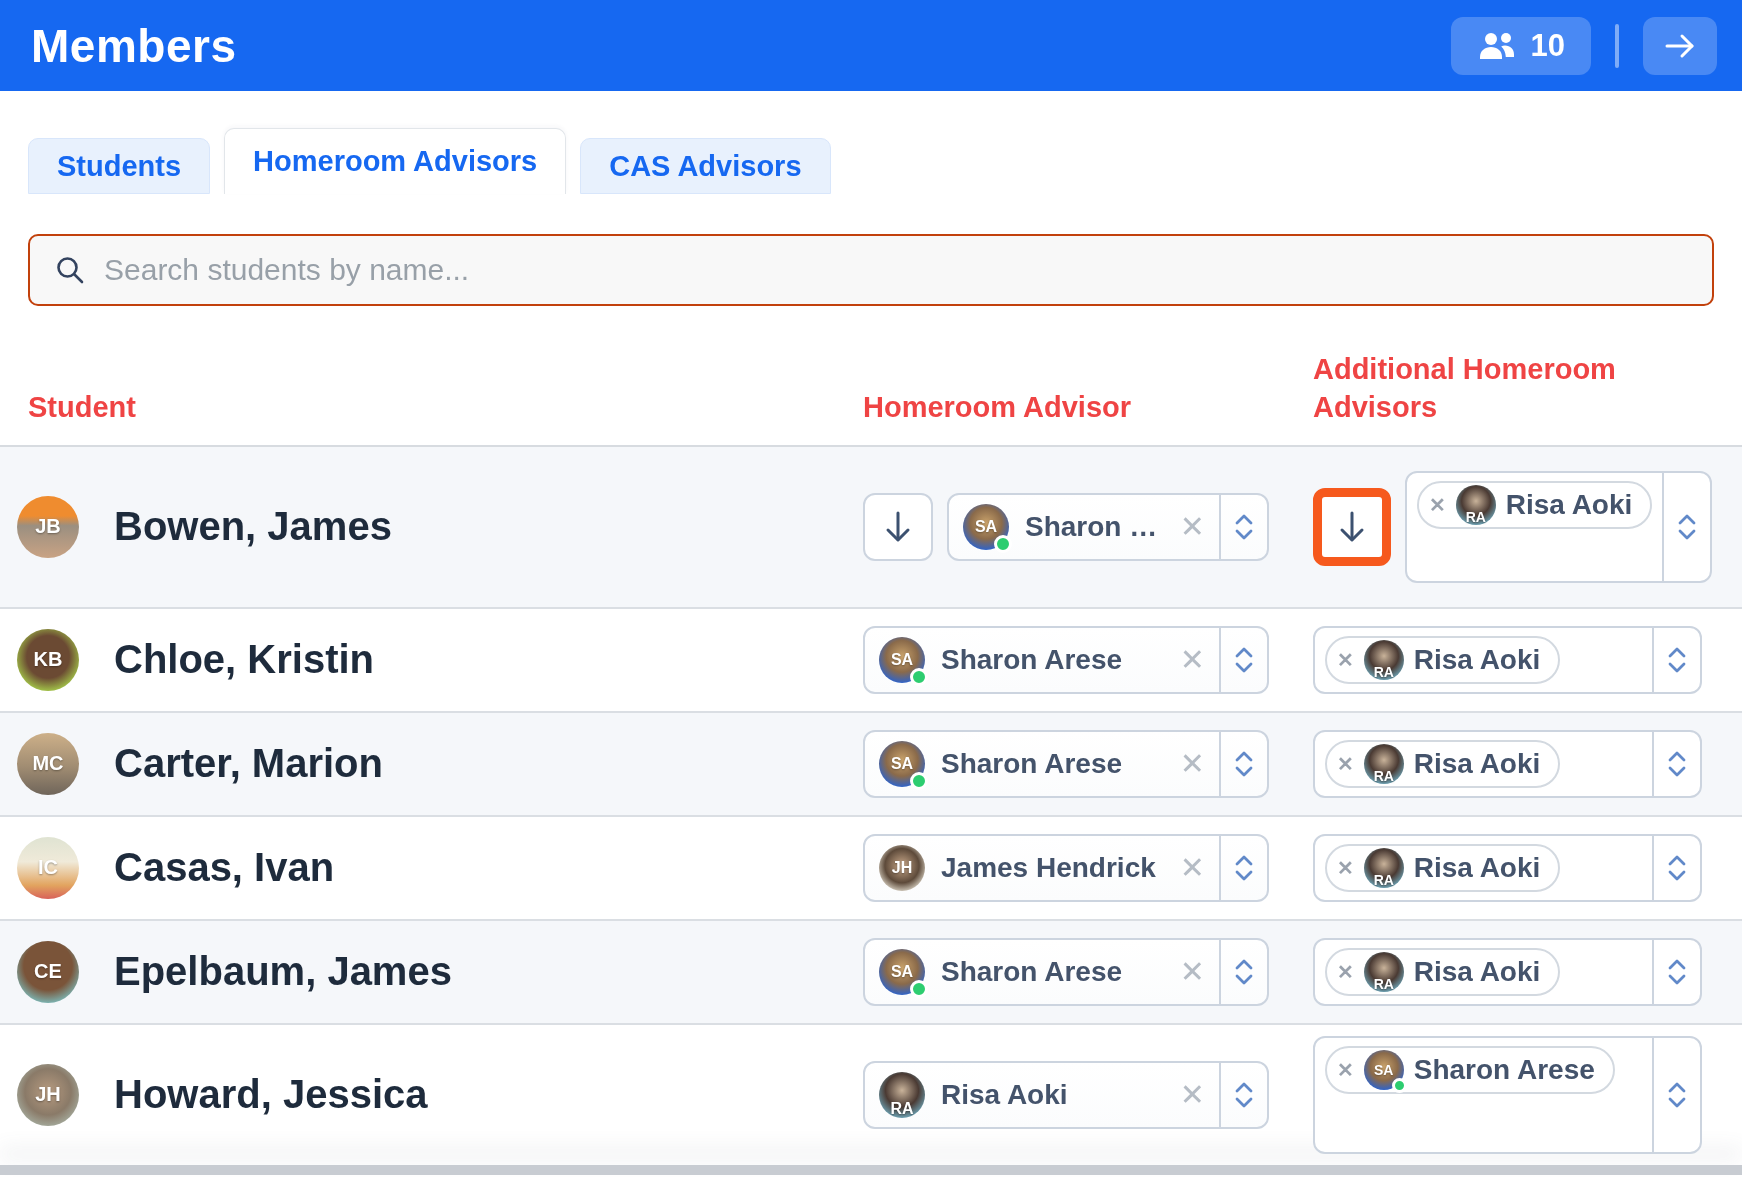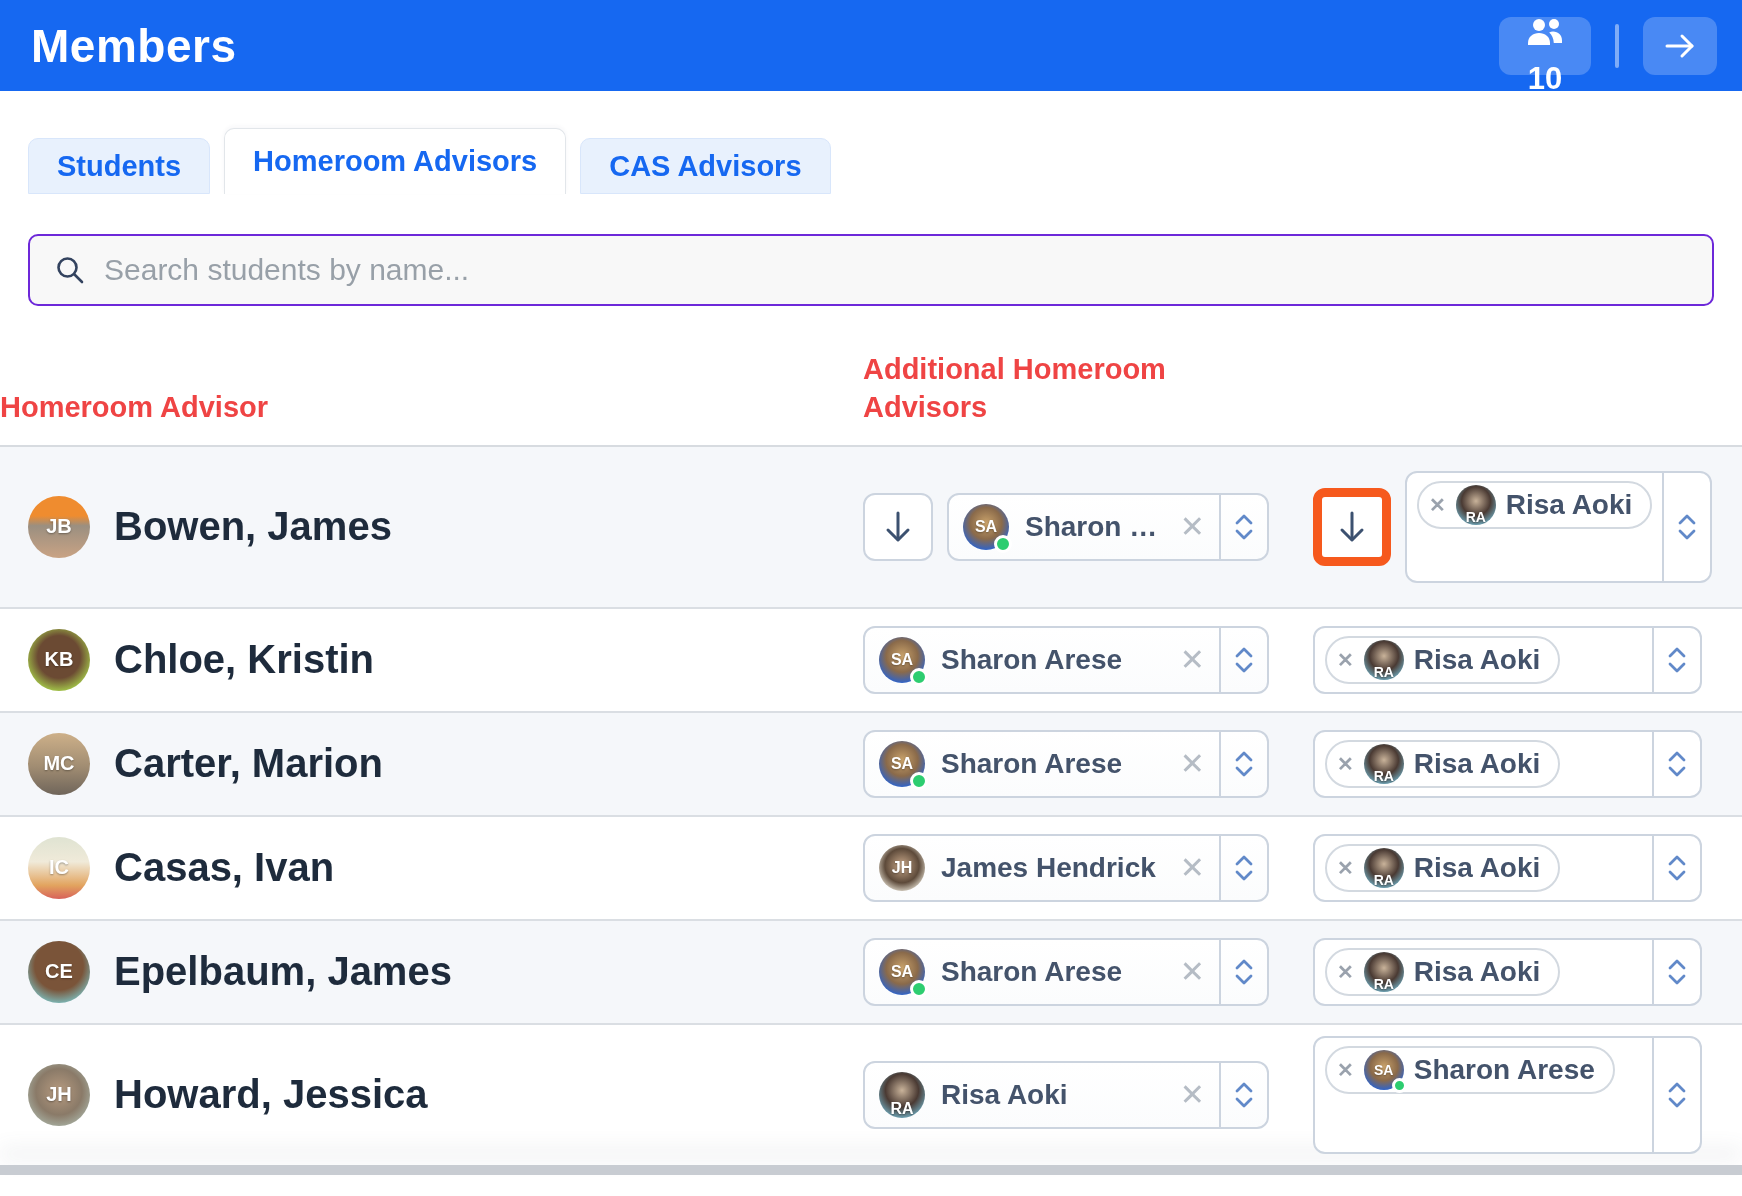--- a/index.html
+++ b/index.html
@@ -6,54 +6,54 @@
   html,body { width:1742px; height:1196px; overflow:hidden; background:#fff;
     font-family:"Liberation Sans", sans-serif; }
 
   
   .app-header { height:91px; background:#1668f1; display:flex; align-items:center;
     justify-content:space-between; padding:0 25px 0 31px; }
   .app-title { color:#fff; font-size:46px; font-weight:bold; letter-spacing:.5px; }
   .hdr-right { display:flex; align-items:center; gap:24px; }
   .hdr-pill { display:flex; align-items:center; gap:14px; background:rgba(255,255,255,.22);
     border:none; border-radius:12px; height:58px; padding:0 26px; color:#fff;
-    font-size:31px; font-weight:bold; cursor:pointer;flex-direction:column; }
+    font-size:31px; font-weight:bold; cursor:pointer; }
   .hdr-sep { width:4px; height:44px; background:rgba(255,255,255,.45); border-radius:2px; }
   .hdr-arrow-btn { display:flex; align-items:center; justify-content:center;
     background:rgba(255,255,255,.22); border:none; border-radius:12px; width:74px; height:58px; cursor:pointer; }
 
   
   .tabs { display:flex; align-items:flex-end; gap:14px; padding:0 28px; margin-top:37px; height:66px; }
   .tab { display:flex; align-items:center; height:56px; padding:0 28px; font-size:29px; font-weight:bold;
     color:#1668f1; background:#e8f1fd; border:1px solid #d8e6fb; border-radius:10px 10px 0 0; cursor:pointer; }
   .tab.active { height:66px; background:#fff; border:1px solid #e2e6ea; border-bottom:none;
     position:relative; z-index:2; box-shadow:0 -2px 4px rgba(40,60,90,.04); }
 
   
-  .search-wrap { margin:40px 28px 0; height:72px; border:2px solid #6d28d9; border-radius:10px;
+  .search-wrap { margin:40px 28px 0; height:72px; border:2px solid #c2410c; border-radius:10px;
     background:#f8f8f8; display:flex; align-items:center; padding:0 24px; }
   .search-wrap input { flex:1; border:none; outline:none; background:transparent;
     font-size:30px; color:#3c4d68; margin-left:18px; font-family:"Liberation Sans",sans-serif; }
   .search-wrap input::placeholder { color:#98a0a8; }
 
   
   .grid-cols { display:grid; grid-template-columns:863px 450px 1fr; }
   .thead { padding-top:44px; padding-bottom:18px; border-bottom:2px solid #d7dbe0; align-items:end; }
   .th { font-size:29px; font-weight:bold; color:#ef4444; line-height:1.32; }
   .th-student { padding-left:28px; }
   .th-additional { max-width:330px; }
 
   .row { min-height:104px; align-items:center; }
   .row.alt { background:#f5f7fa; }
   .row + .row { border-top:2px solid #dadee3; }
   .row.r-tall { min-height:160px; }
   .row.r-tall2 { min-height:142px; }
 
   .cell { display:flex; align-items:center; }
-  .cell-student { padding-left:28px; gap:24px; }
+  .cell-student { padding-left:17px; gap:35px; }
   .student-name { font-size:40px; font-weight:bold; color:#1e2b3c; }
   .cell-homeroom { gap:14px; }
   .cell-additional { gap:14px; padding-right:40px; }
 
   
   .avatar { position:relative; width:62px; height:62px; border-radius:50%; flex:none;
     display:flex; align-items:center; justify-content:center; color:#fff; font-weight:bold;
     font-size:20px; text-shadow:0 1px 2px rgba(0,0,0,.35); }
   .sel-avatar { width:46px; height:46px; font-size:16px; }
   .chip-avatar { width:40px; height:40px; font-size:14px; }
@@ -138,20 +138,21 @@
   <span style="display:flex;">
     <svg width="32" height="32" viewBox="0 0 32 32" fill="none" stroke="#33435f" stroke-width="2.6">
       <circle cx="13.5" cy="13.5" r="9"></circle>
       <path d="M20.5 20.5L28 28" stroke-linecap="round"></path>
     </svg>
   </span>
   <input type="text" placeholder="Search students by name..." style="">
 </div>
 
 <div class="grid-cols thead">
+  <div class="th th-student">Student</div>
   <div class="th">Homeroom Advisor</div>
   <div class="th th-additional">Additional Homeroom Advisors</div>
 </div>
 
 <div>
     <div class="grid-cols row alt r-tall">
     <div class="cell cell-student">
       <span class="avatar av-bowen">
           <span class="initials">JB</span>
         </span>

